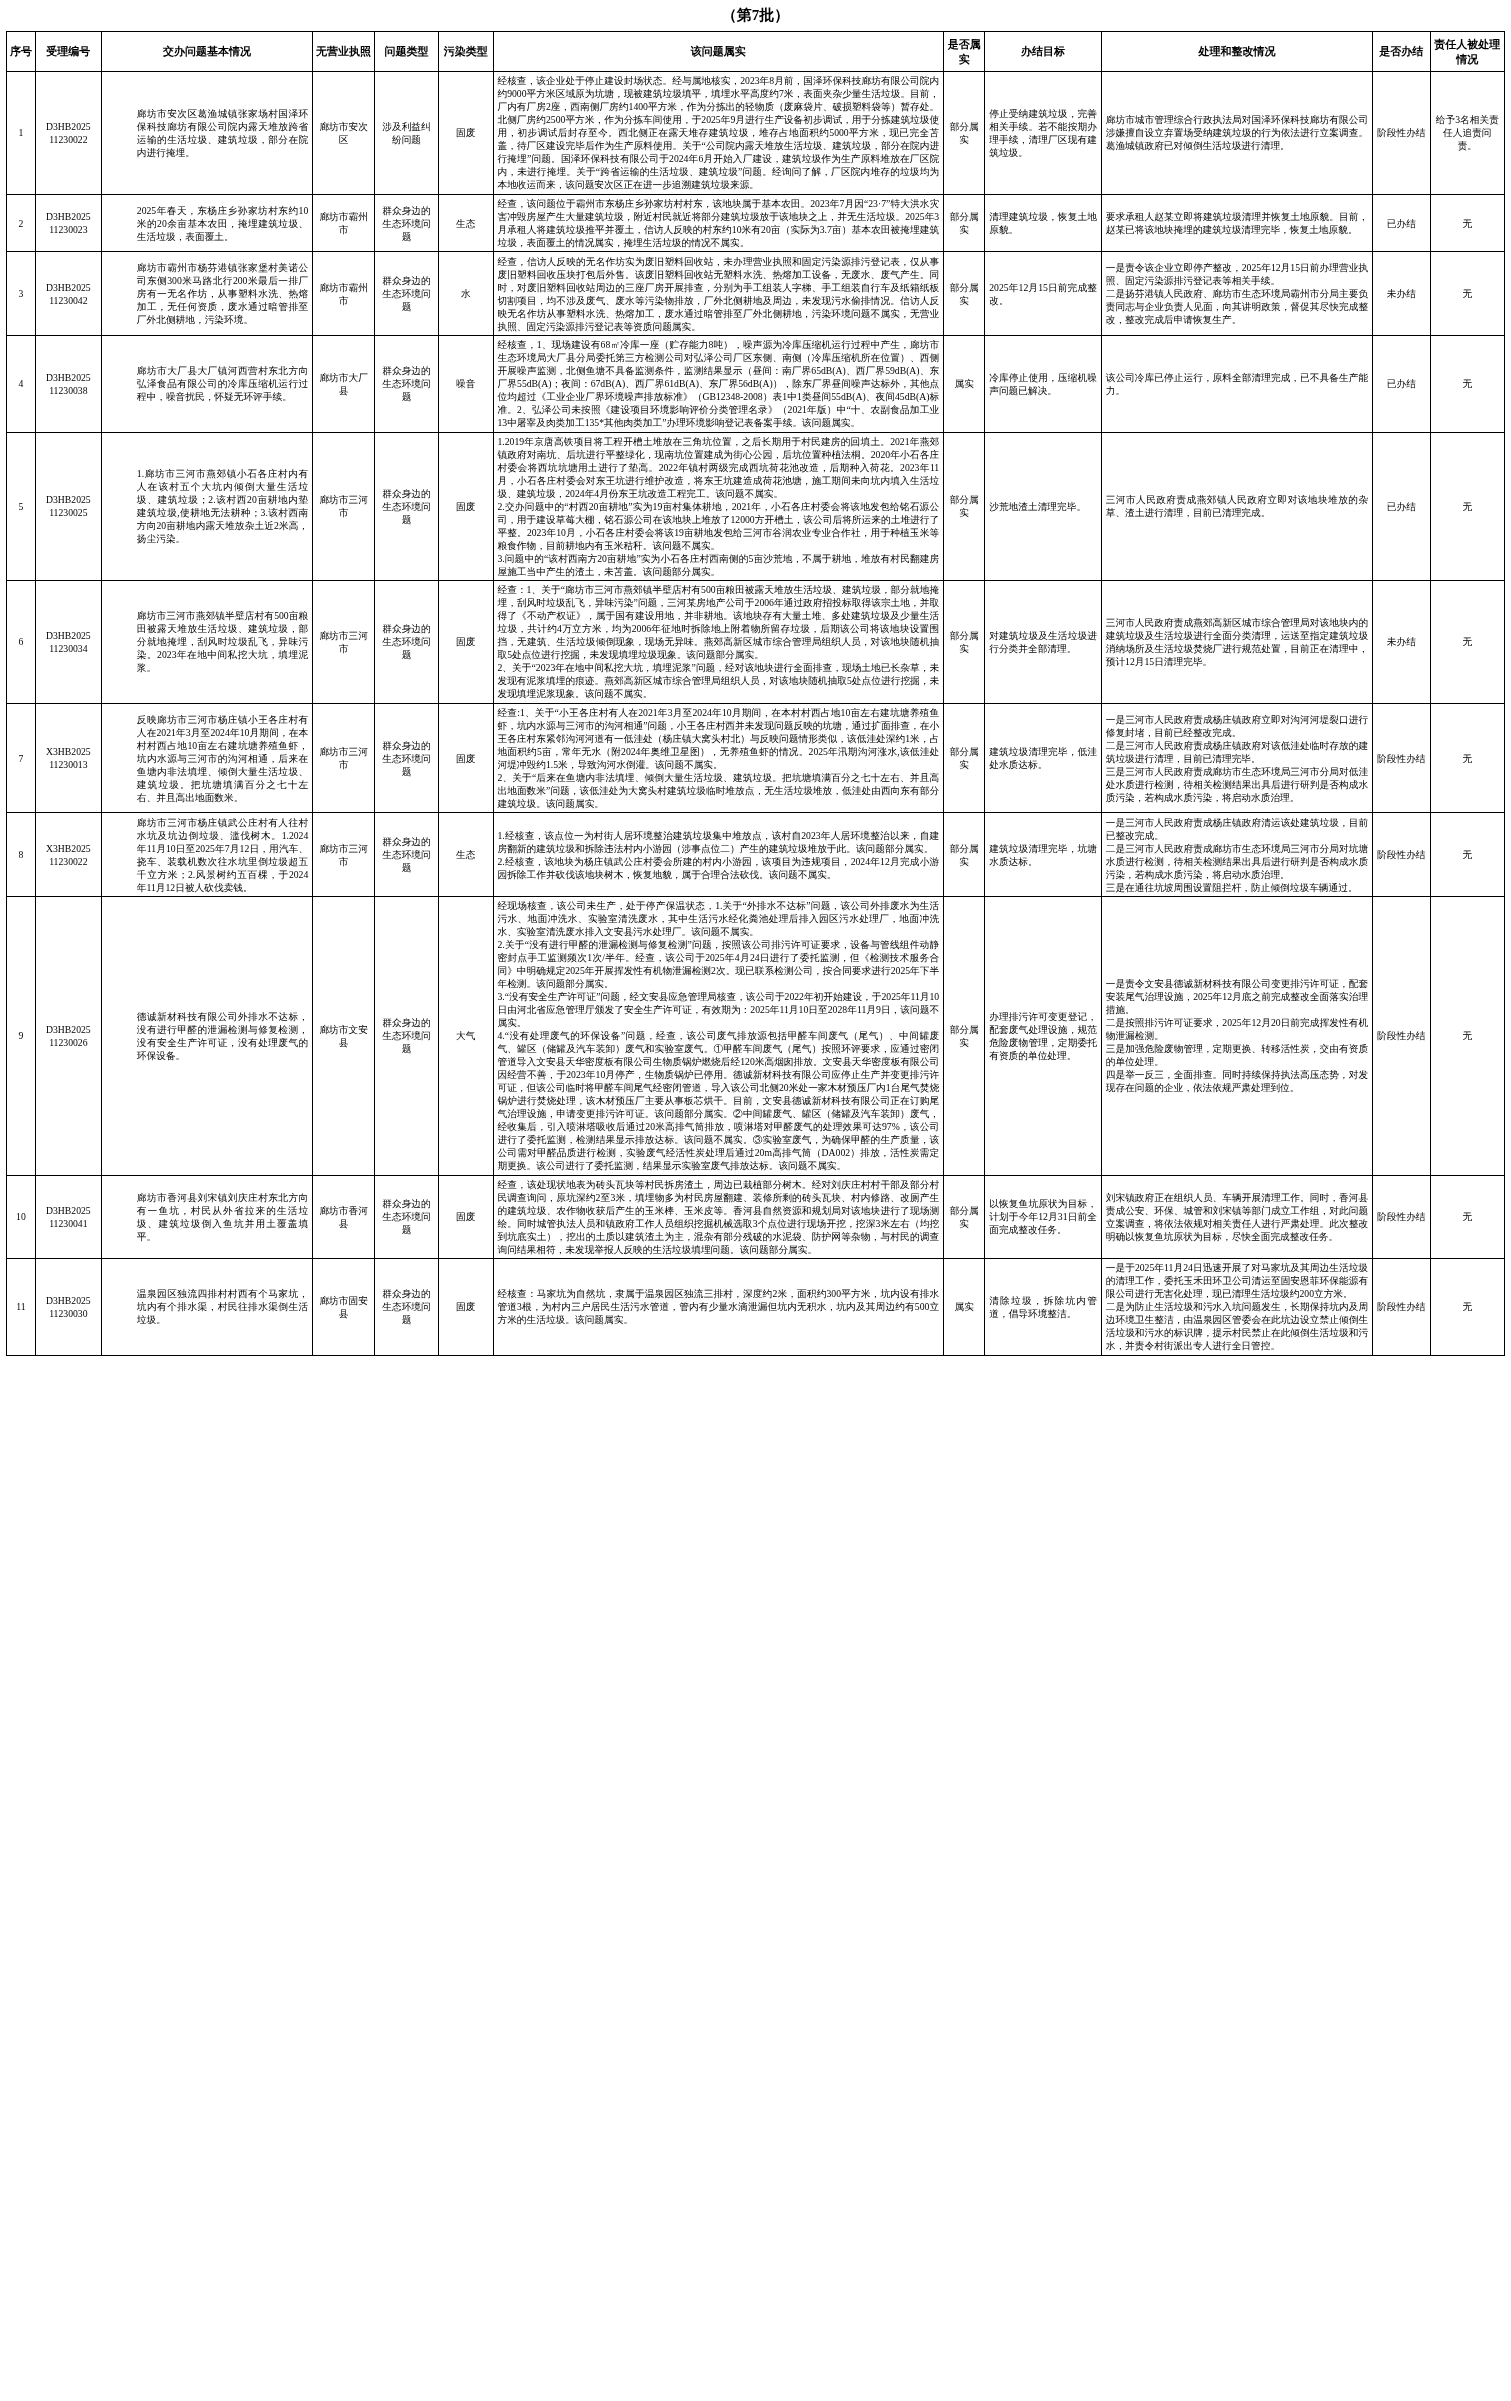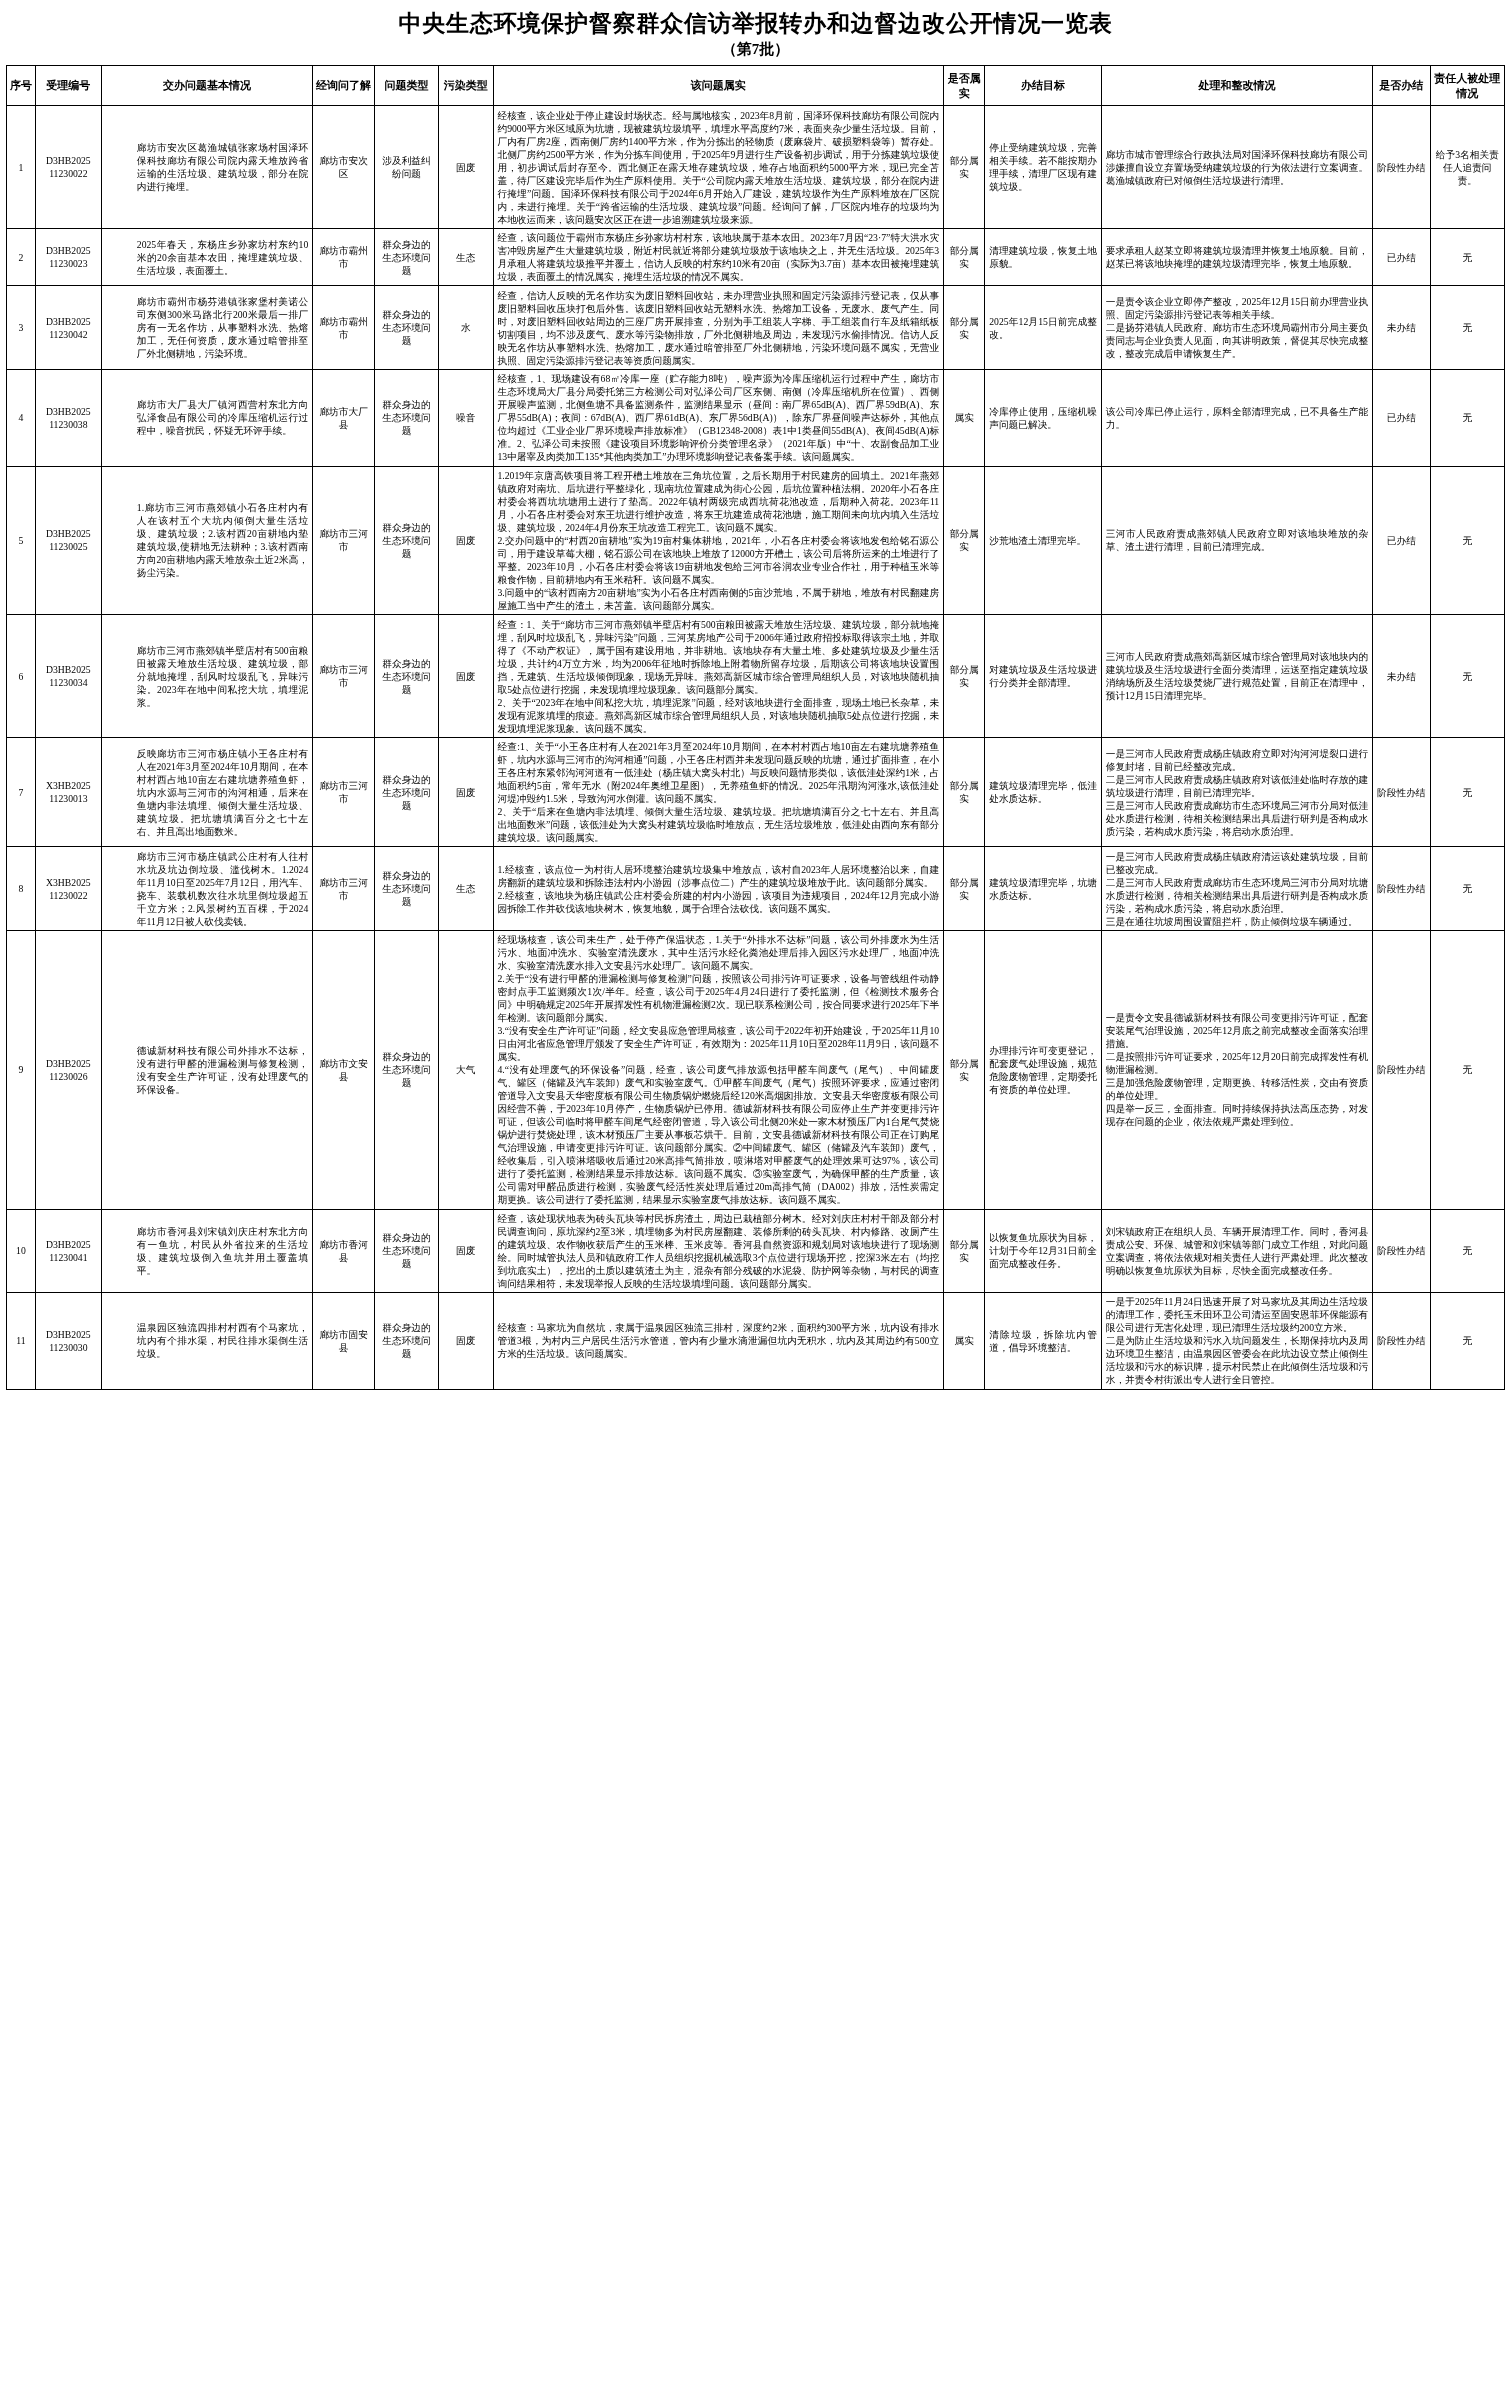--- a/index.html
+++ b/index.html
@@ -24,21 +24,20 @@
   .col-target{width:113px;}
   .col-action{width:263px;margin-left:32px;}
   .col-status{width:56px;}
   .col-accountability{width:72px;}
   tr{page-break-inside:avoid;}
 </style>
 </head>
 <body>
 
 <div class="page">
-  <h1 class="page-title">中央生态环境保护督察群众信访举报转办和边督边改公开情况一览表</h1>
   <div class="page-subtitle">（第7批）</div>
 
   <table>
     <colgroup>
       <col class="col-no">
         <col class="col-id">
         <col class="col-problem">
         <col class="col-region">
       <col class="col-type">
         <col class="col-pollution">
@@ -47,21 +46,21 @@
       <col class="col-target">
         <col class="col-action">
         <col class="col-status">
         <col class="col-accountability">
     </colgroup>
     <thead>
       <tr id="header-row">
           <th>序号</th>
           <th>受理编号</th>
           <th>交办问题基本情况</th>
-          <th>经询问了解</th>
+          <th>无营业执照</th>
           <th>问题类型</th>
           <th>污染类型</th>
           <th>该问题属实</th>
           <th>是否属实</th>
           <th>办结目标</th>
           <th>处理和整改情况</th>
           <th>是否办结</th>
           <th>责任人被处理情况</th>
         </tr>
     </thead>

